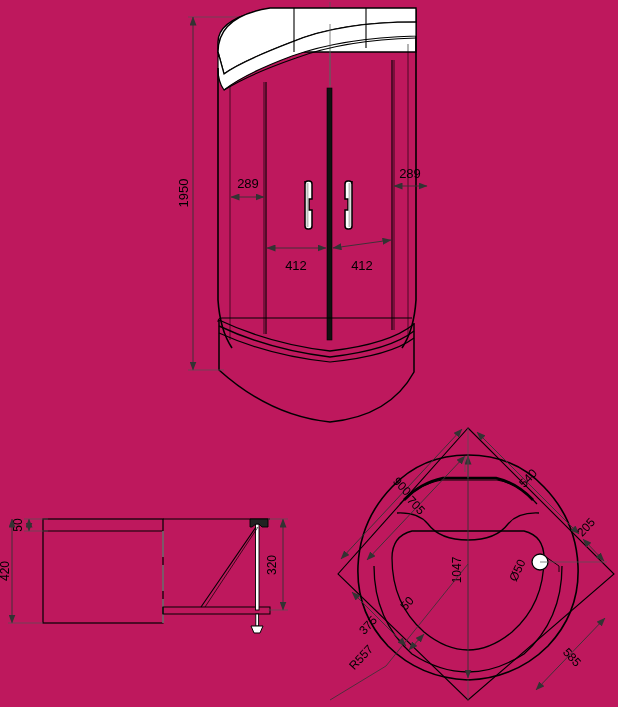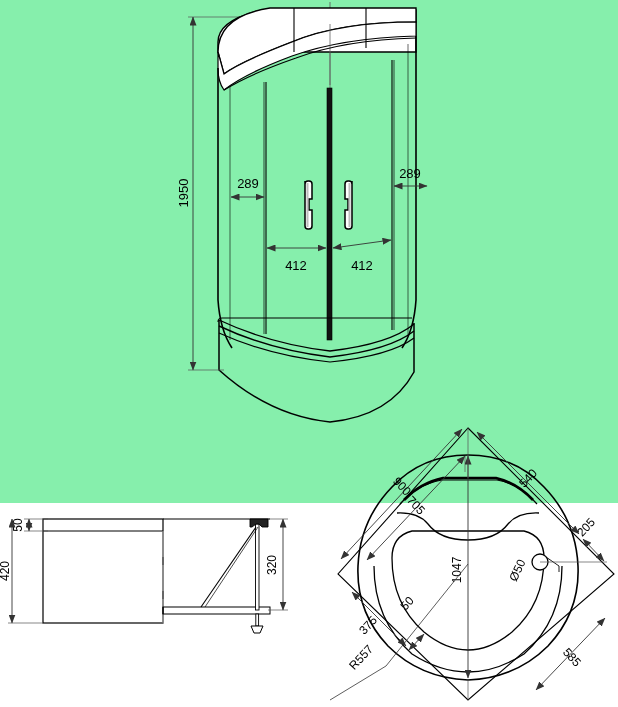--- a/index.html
+++ b/index.html
@@ -1,21 +1,21 @@
 <!DOCTYPE html>
 <html><head>
 <meta charset="utf-8">
 <style>
   html,body{margin:0;padding:0;background:#ffffff;}
   body{
     width:618px;height:707px;overflow:hidden;
     font-family:"Liberation Sans", sans-serif;
     color:#000;
   }
-  #sheet{position:relative;width:618px;height:503px;background:#86efac;}
+  #sheet{position:relative;width:618px;height:707px;background:#be185d;}
   svg{display:block;}
   text{font-family:"Liberation Sans", sans-serif;fill:#000;}
 </style>
 </head>
 <body>
 
 <div id="sheet">
 
 <svg width="618" height="707" viewBox="0 0 618 707">
 

